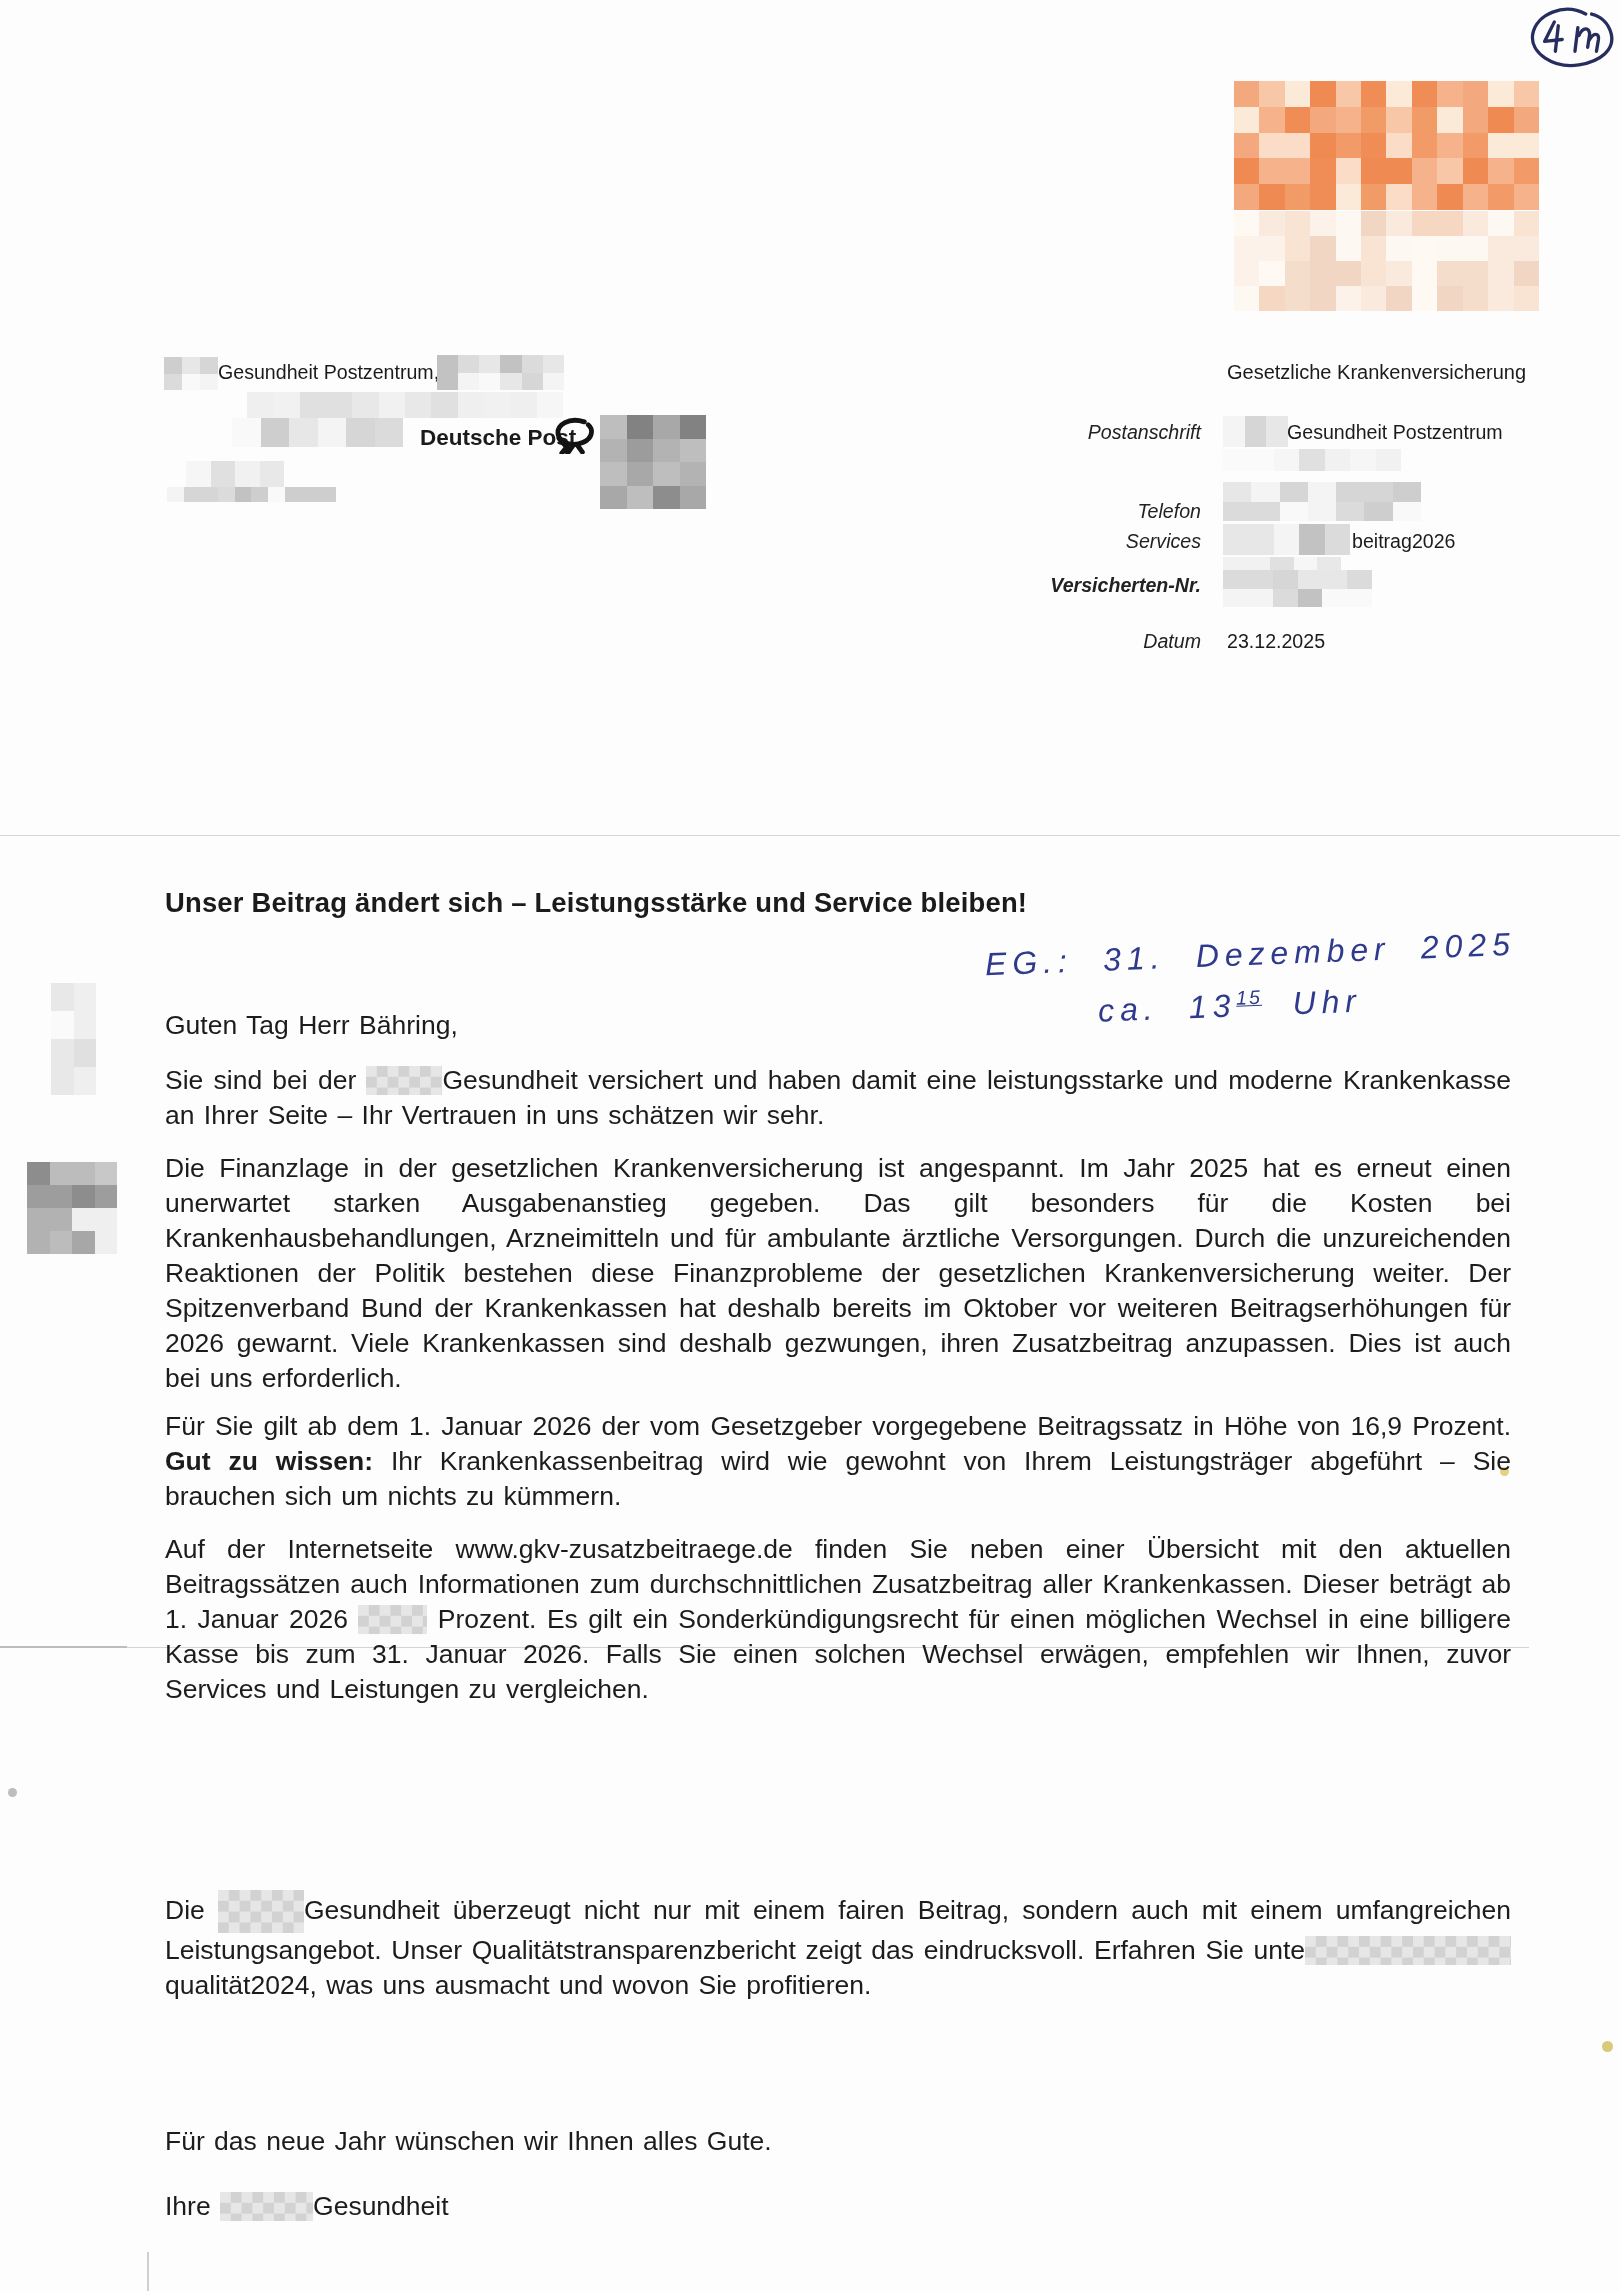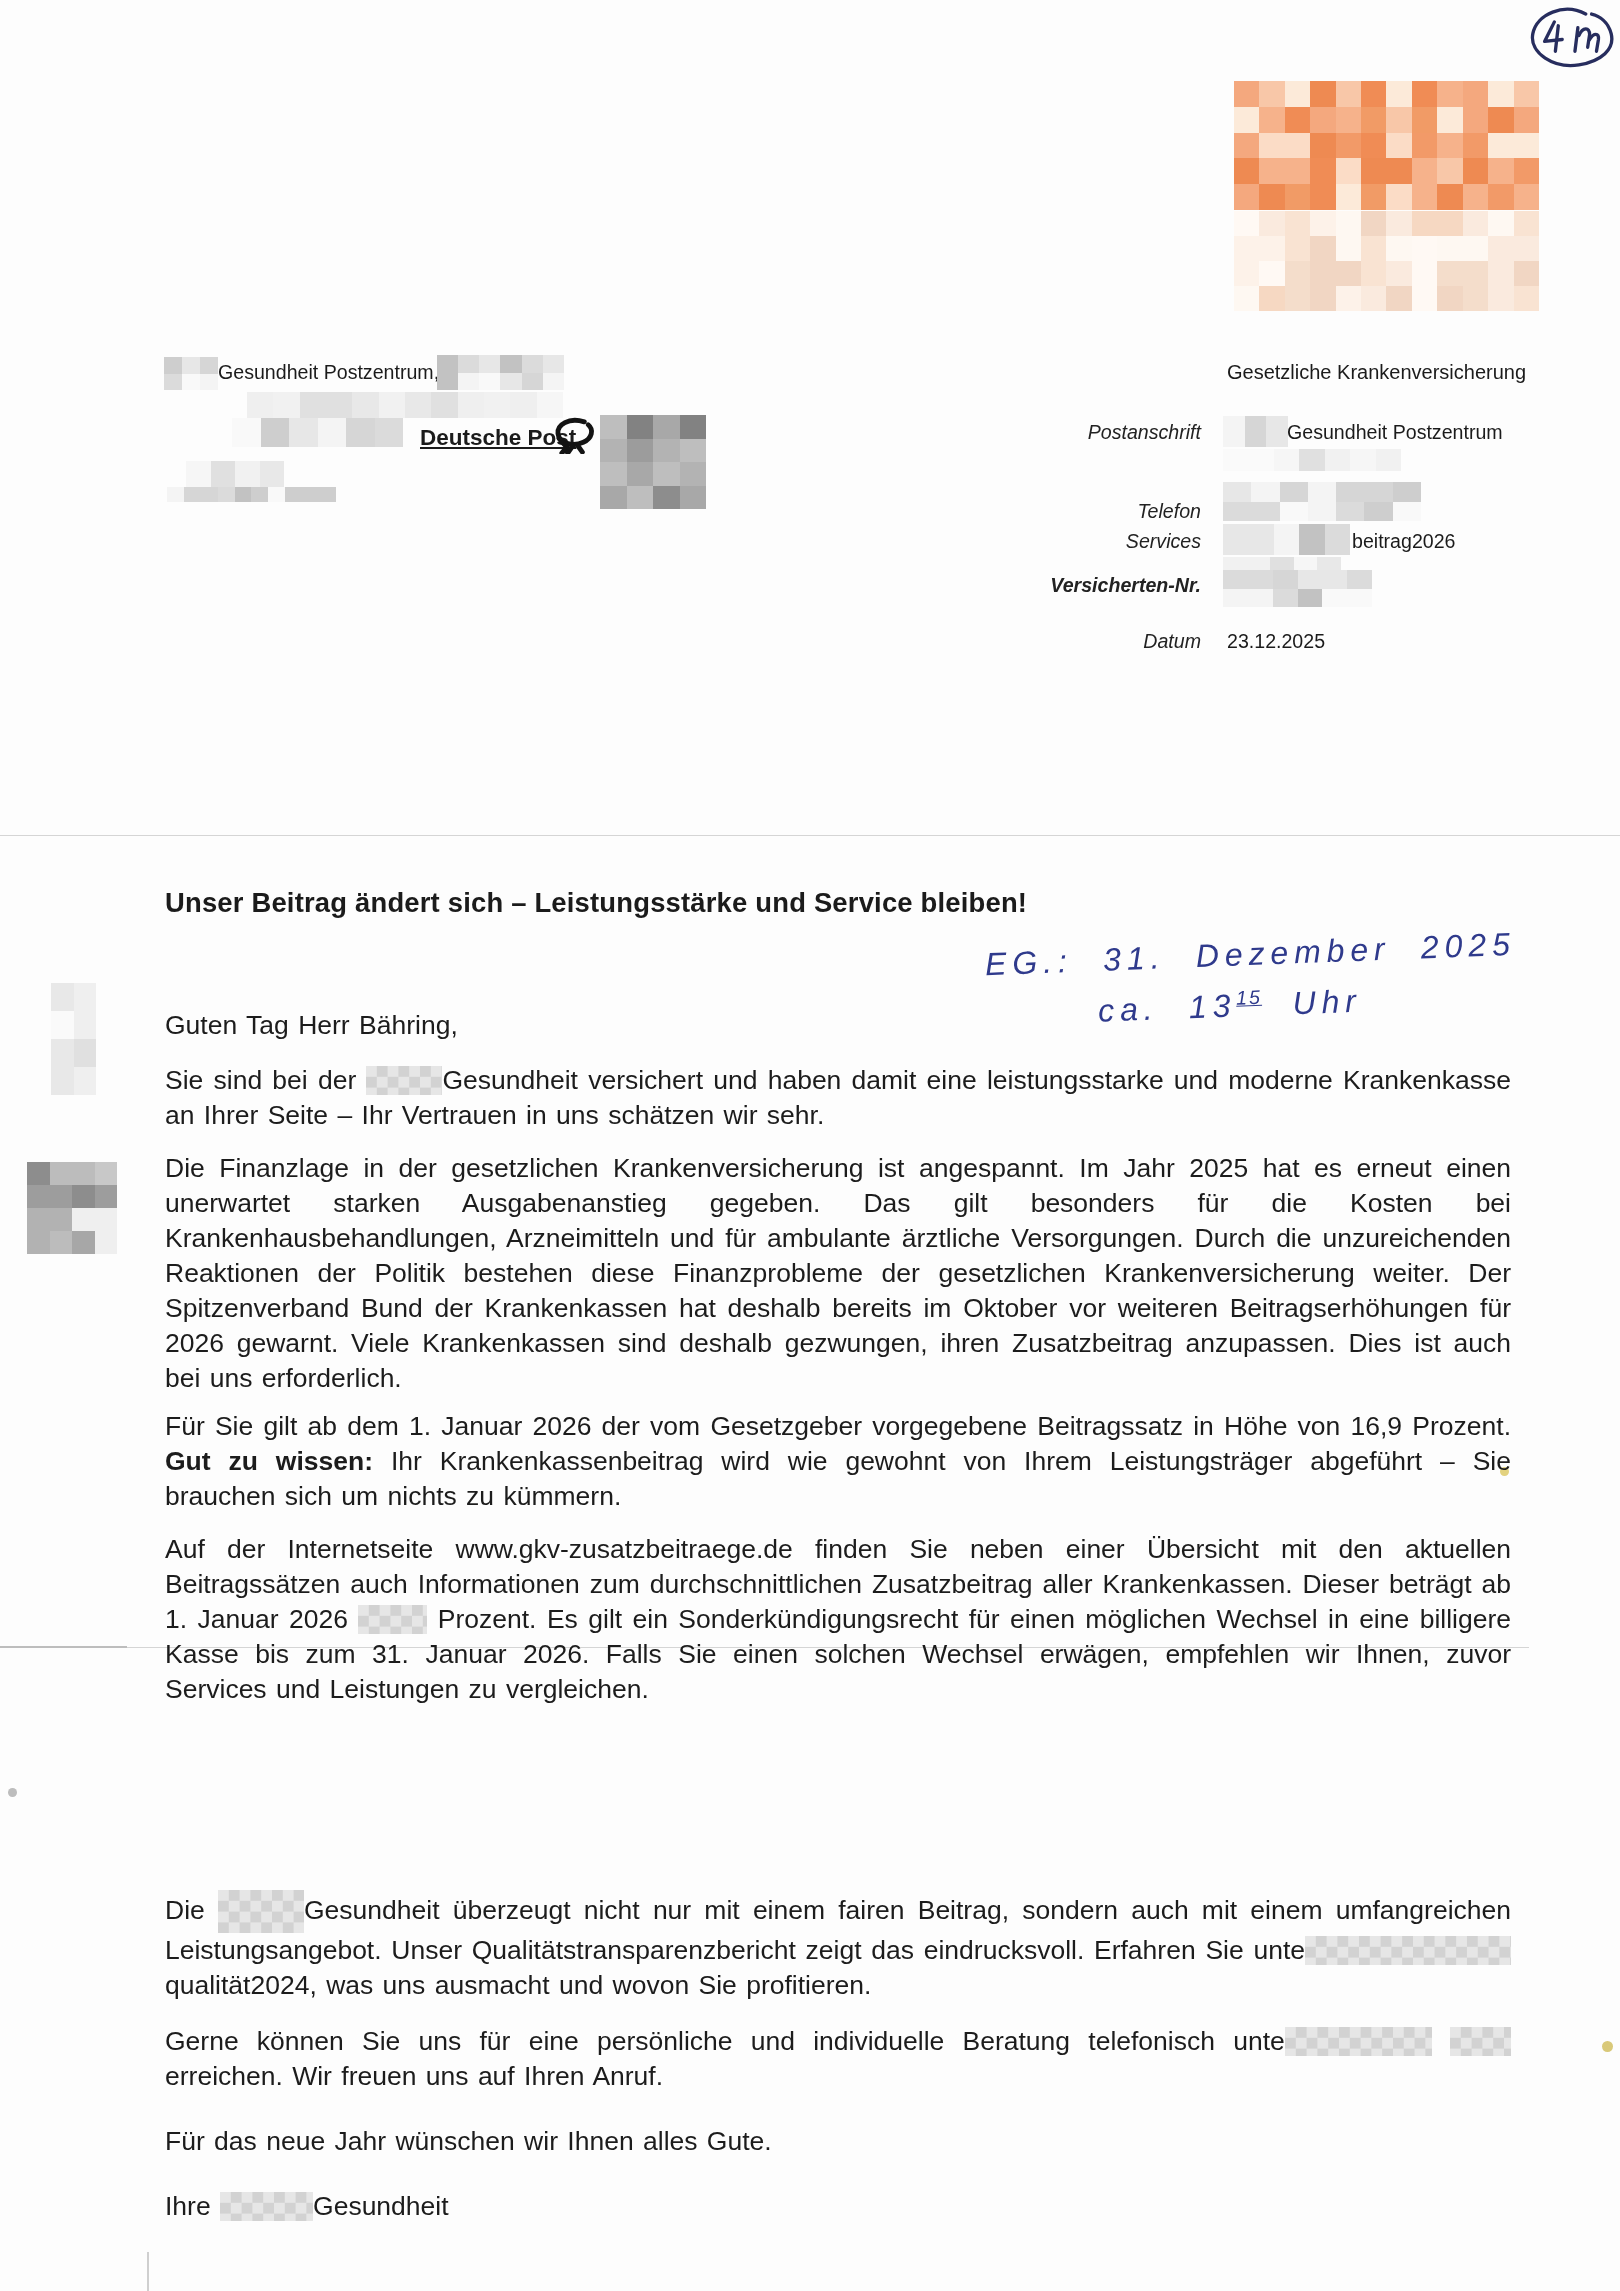--- a/index.html
+++ b/index.html
@@ -13,21 +13,21 @@
   .para{
     position:absolute;left:165px;width:1346px;font-size:26.5px;line-height:35px;
     text-align:justify;color:#1c1c1c;word-spacing:2px;
   }
   .para:lang(de){hyphens:none;}
   .px-inline{
     display:inline-block;vertical-align:-5.9px;height:29px;
     background:repeating-conic-gradient(#d2d2d2 0% 25%, #e6e6e6 0% 50%) 0 0/21.6px 21.6px;
   }
   .sender-line{position:absolute;left:218px;top:361px;font-size:19.6px;}
-  .dp-logo{position:absolute;left:420px;top:425px;font-size:22.5px;font-weight:bold;letter-spacing:0px;text-decoration:underline;}
+  .dp-logo{position:absolute;left:420px;top:425px;font-size:22.5px;font-weight:bold;letter-spacing:0px;}
   .recipient{position:absolute;left:173px;top:509px;font-size:26.5px;line-height:31px;}
   .info-title{position:absolute;left:1227px;top:361px;width:393px;font-size:20px;text-align:left;}
   .info-label{position:absolute;width:255px;text-align:right;font-size:19.6px;font-style:italic;color:#222;}
   .info-value{position:absolute;font-size:19.6px;color:#1b1b1b;}
   .subject{position:absolute;left:165px;top:887px;font-size:27.4px;font-weight:bold;letter-spacing:0.2px;}
   .handnote{
     position:absolute;color:#2f3a8c;font-style:italic;
     letter-spacing:5.9px;word-spacing:15.7px;font-size:32px;transform:rotate(-2.2deg);
     font-weight:500;white-space:nowrap;
   }
@@ -384,20 +384,19 @@
 
   <div class="para" style="top:1151px;">Die Finanzlage in der gesetzlichen Krankenversicherung ist angespannt. Im Jahr 2025 hat es erneut einen unerwartet starken Ausgabenanstieg gegeben. Das gilt besonders für die Kosten bei Krankenhausbehandlungen, Arzneimitteln und für ambulante ärztliche Versorgungen. Durch die unzureichenden Reaktionen der Politik bestehen diese Finanzprobleme der gesetzlichen Krankenversicherung weiter. Der Spitzenverband Bund der Krankenkassen hat deshalb bereits im Oktober vor weiteren Beitragserhöhungen für 2026 gewarnt. Viele Krankenkassen sind deshalb gezwungen, ihren Zusatzbeitrag anzupassen. Dies ist auch bei uns erforderlich.</div>
 
   <div class="para" style="top:1409px;">Für Sie gilt ab dem 1. Januar 2026 der vom Gesetzgeber vorgegebene Beitragssatz in Höhe von 16,9 Prozent. <b>Gut zu wissen:</b> Ihr Krankenkassenbeitrag wird wie gewohnt von Ihrem Leistungsträger abgeführt – Sie brauchen sich um nichts zu kümmern.</div>
 
   <div class="para" style="top:1532px;">Auf der Internetseite www.gkv-zusatzbeitraege.de finden Sie neben einer Übersicht mit den aktuellen Beitragssätzen auch Informationen zum durchschnittlichen Zusatzbeitrag aller Krankenkassen. Dieser beträgt ab 1. Januar 2026 <span class="px-inline" style="width: 69px;"></span> Prozent. Es gilt ein Sonderkündigungsrecht für einen möglichen Wechsel in eine billigere Kasse bis zum 31. Januar 2026. Falls Sie einen solchen Wechsel erwägen, empfehlen wir Ihnen, zuvor Services und Leistungen zu vergleichen.</div>
 
 
   <div class="para" style="top:1890px;">Die <span class="px-inline" style="width: 86px; height: 43px; vertical-align: -13.7px;"></span>Gesundheit überzeugt nicht nur mit einem fairen Beitrag, sondern auch mit einem umfangreichen Leistungsangebot. Unser Qualitätstransparenzbericht zeigt das eindrucksvoll. Erfahren Sie unte<span class="px-inline" style="width: 206px;"></span>qualität2024, was uns ausmacht und wovon Sie profitieren.</div>
 
-  <div class="para" style="top:2024px;">Gerne können Sie uns für eine persönliche und individuelle Beratung telefonisch unte<span class="px-inline" style="width: 147px;"></span> <span class="px-inline" style="width: 61px;"></span>erreichen. Wir freuen uns auf Ihren Anruf.</div>
 
   <div class="para" style="top:2124px;">Für das neue Jahr wünschen wir Ihnen alles Gute.</div>
 
   <div class="para" style="top:2189px;">Ihre <span class="px-inline" style="width: 93px;"></span>Gesundheit</div>
 
 </div>
 
 
 </body></html>

